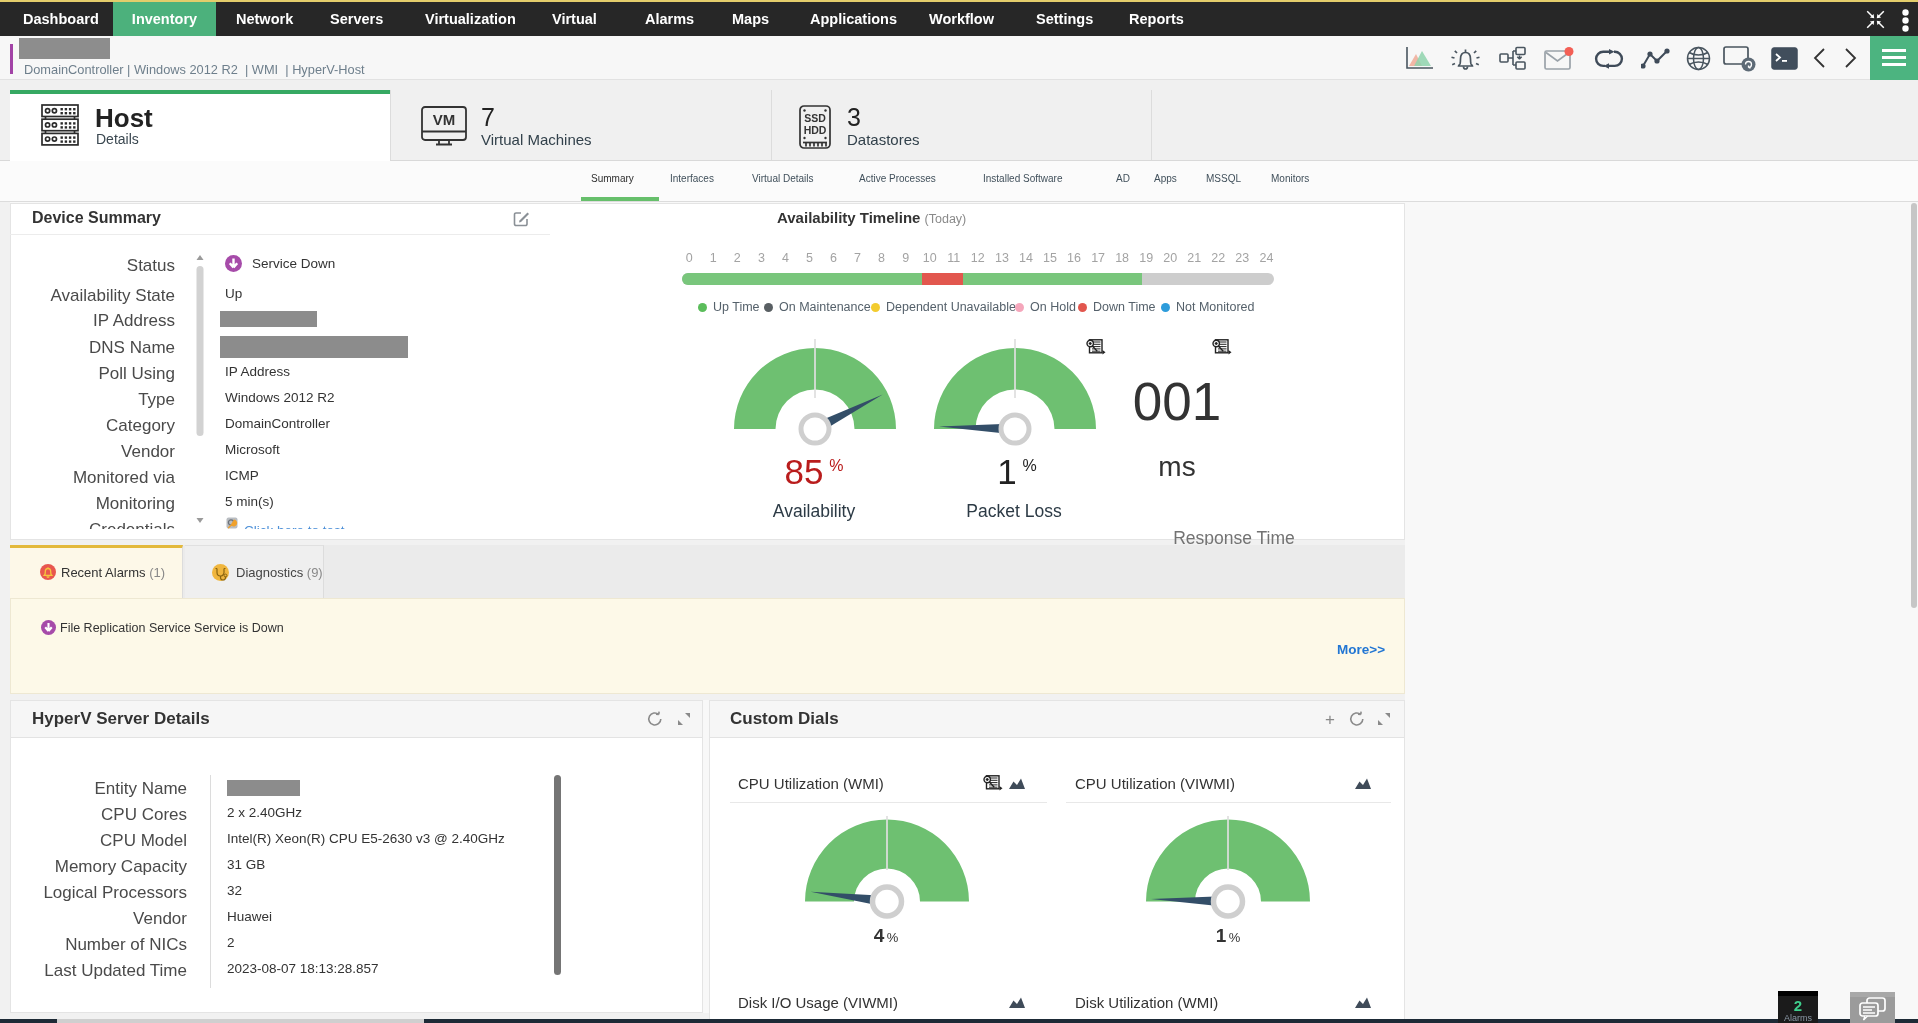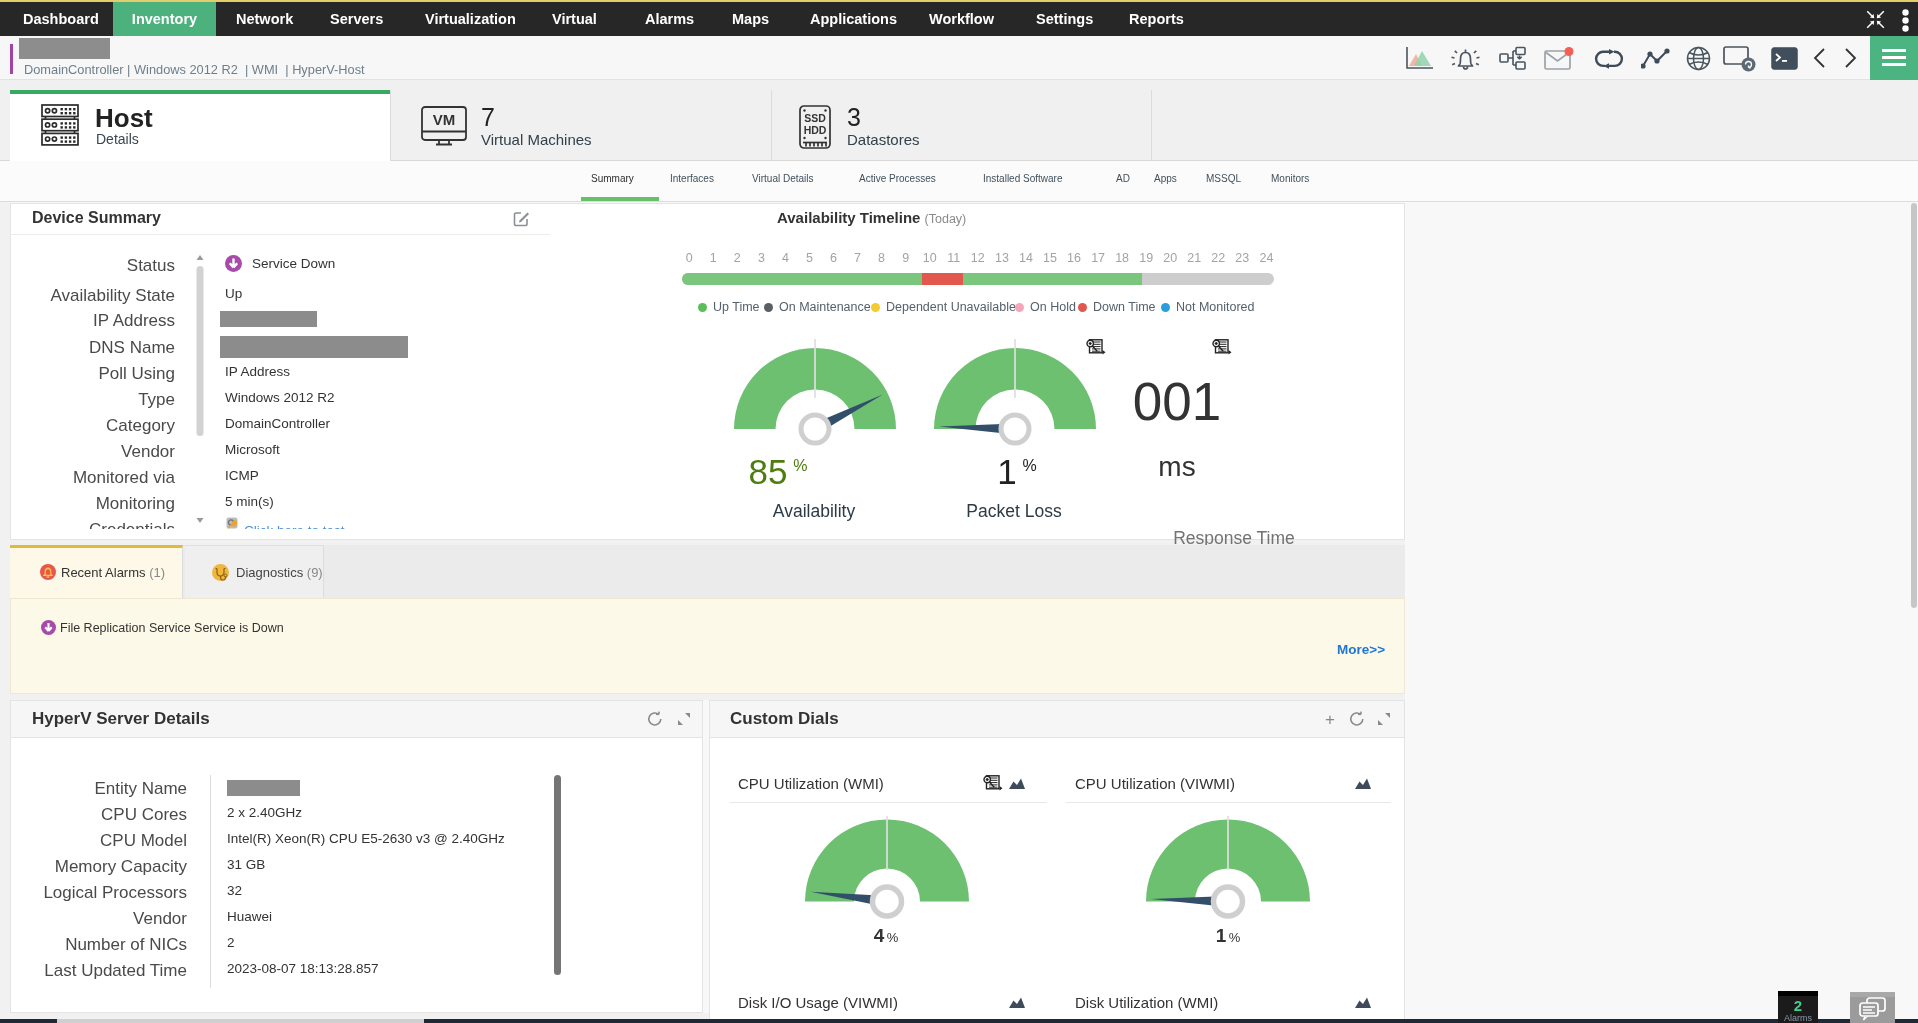--- a/index.html
+++ b/index.html
@@ -358,21 +358,21 @@
       <path d="M4.2,3 v3 M2.7,4.5 h3 M6.2,6.8 l5,5.5" stroke="#222" stroke-width="1.3"></path>
       <path d="M16.5,11 l3,2.2 l-3,2.2 Z" fill="#222"></path>
     </svg>
     <svg class="abs" style="left:1212px;top:339px;" width="20" height="16" viewBox="0 0 20 16">
       <rect x="3.5" y="0.8" width="12.5" height="13" stroke="#222" stroke-width="1.4" fill="#fff"></rect>
       <path d="M6,3 h8.5 M6,5.3 h8.5 M6,7.6 h8.5 M6,9.9 h8.5 M6,12.2 h8.5" stroke="#222" stroke-width="1"></path>
       <circle cx="4.2" cy="4.5" r="3.2" fill="#fff" stroke="#222" stroke-width="1.4"></circle>
       <path d="M4.2,3 v3 M2.7,4.5 h3 M6.2,6.8 l5,5.5" stroke="#222" stroke-width="1.3"></path>
       <path d="M16.5,11 l3,2.2 l-3,2.2 Z" fill="#222"></path>
     </svg>
-    <div class="abs" style="left:678px;top:454px;width:200px;text-align:center;font-size:35px;color:#4d7c0f;line-height:1;">85 <span style="font-size:16px;vertical-align:13px;margin-left:-4px;">%</span></div>
+    <div class="abs" style="left:714px;top:454px;width:200px;text-align:center;font-size:35px;color:#b91c1c;line-height:1;">85 <span style="font-size:16px;vertical-align:13px;margin-left:-4px;">%</span></div>
     <div class="abs" style="left:917px;top:454px;width:200px;text-align:center;font-size:35px;color:#222;line-height:1;">1 <span style="font-size:16px;vertical-align:13px;margin-left:-4px;">%</span></div>
     <div class="abs" style="left:1077px;top:375px;width:200px;text-align:center;font-size:53px;color:#333;line-height:1;">001</div>
     <div class="abs" style="left:1077px;top:453px;width:200px;text-align:center;font-size:28px;color:#333;line-height:1;">ms</div>
     <div class="abs" style="left:714px;top:501px;width:200px;text-align:center;font-size:17.5px;color:#2c3a45;">Availability</div>
     <div class="abs" style="left:914px;top:501px;width:200px;text-align:center;font-size:17.5px;color:#2c3a45;">Packet Loss</div>
     <div class="abs" style="left:1134px;top:501px;width:200px;text-align:center;font-size:17.5px;color:#737373;margin-top:27px;">Response Time</div>
   </div>
 
   <div class="abs alarmsec">
     <div class="alarmtab"></div>

